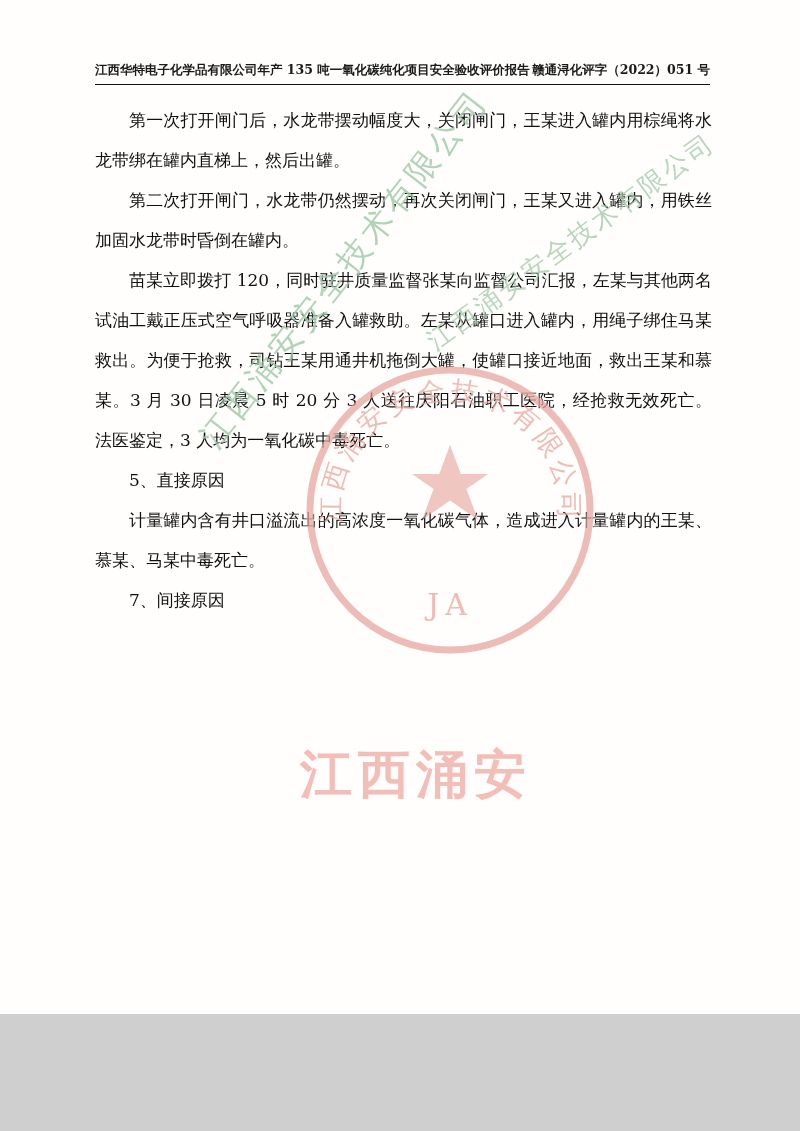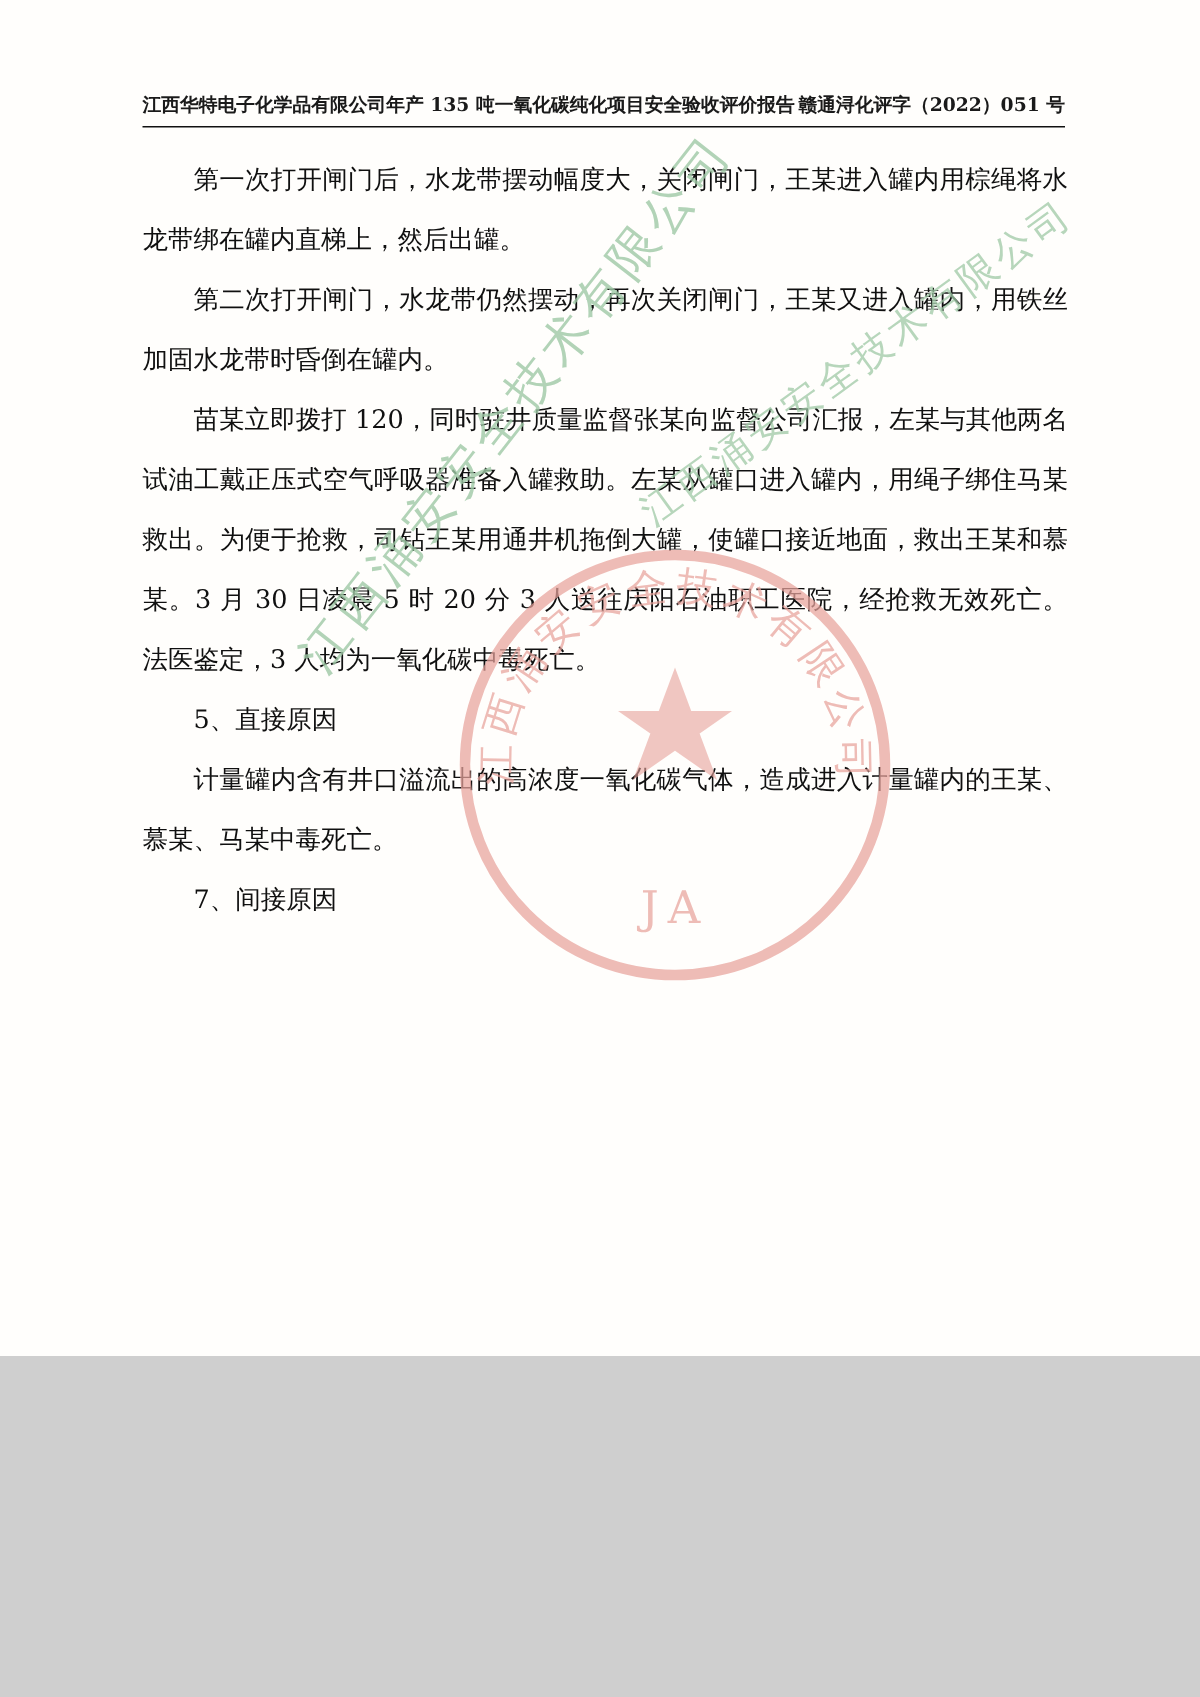--- a/index.html
+++ b/index.html
@@ -3,21 +3,21 @@
 <meta charset="utf-8">
 <style>
   html, body {
     margin: 0;
     padding: 0;
     background: #cfcfcf;
   }
   .page {
     position: relative;
     width: 800px;
-    height: 904px;
+    height: 1014px;
     background: #22c55e;
     box-sizing: border-box;
     overflow: hidden;
     font-family: "DejaVu Serif", "Liberation Serif", serif;
   }
   .sheet {
     position: absolute;
     left: 0; top: 0;
     width: 800px;
     height: 1131px;
@@ -152,20 +152,21 @@
       <p>第一次打开闸门后，水龙带摆动幅度大，关闭闸门，王某进入罐内用棕绳将水龙带绑在罐内直梯上，然后出罐。</p>
       <p>第二次打开闸门，水龙带仍然摆动，再次关闭闸门，王某又进入罐内，用铁丝加固水龙带时昏倒在罐内。</p>
       <p>苗某立即拨打 120，同时驻井质量监督张某向监督公司汇报，左某与其他两名试油工戴正压式空气呼吸器准备入罐救助。左某从罐口进入罐内，用绳子绑住马某救出。为便于抢救，司钻王某用通井机拖倒大罐，使罐口接近地面，救出王某和慕某。3 月 30 日凌晨 5 时 20 分 3 人送往庆阳石油职工医院，经抢救无效死亡。法医鉴定，3 人均为一氧化碳中毒死亡。</p>
       <p>5、直接原因</p>
       <p>计量罐内含有井口溢流出的高浓度一氧化碳气体，造成进入计量罐内的王某、慕某、马某中毒死亡。</p>
       <p>7、间接原因</p>
     </div>
 
     <div class="wm-text wm-diag">江西涌安安全技术有限公司</div>
     <div class="wm-text wm-diag2">江西涌安安全技术有限公司</div>
+    <div class="wm-text wm-horiz">江西涌安</div>
 
     <div class="stamp">
       <svg width="300" height="300" viewBox="0 0 300 300" xmlns="http://www.w3.org/2000/svg">
         <circle cx="150" cy="150" r="140" fill="none" stroke="#e8a39c" stroke-width="7"></circle>
         <path id="stamparc" d="M 40 150 A 110 110 0 0 1 260 150" fill="none"></path>
         <text font-family="DejaVu Serif, serif" font-size="27" fill="#e8a39c" letter-spacing="4">
           <textPath href="#stamparc" startOffset="50%" text-anchor="middle">江西涌安安全技术有限公司</textPath>
         </text>
         <polygon points="150,85 178,160 112,114 188,114 122,160" fill="#e8a39c" opacity="0.85"></polygon>
         <text x="150" y="255" font-family="DejaVu Serif, serif" font-size="30" fill="#e8a39c" text-anchor="middle" letter-spacing="6">JA</text>

